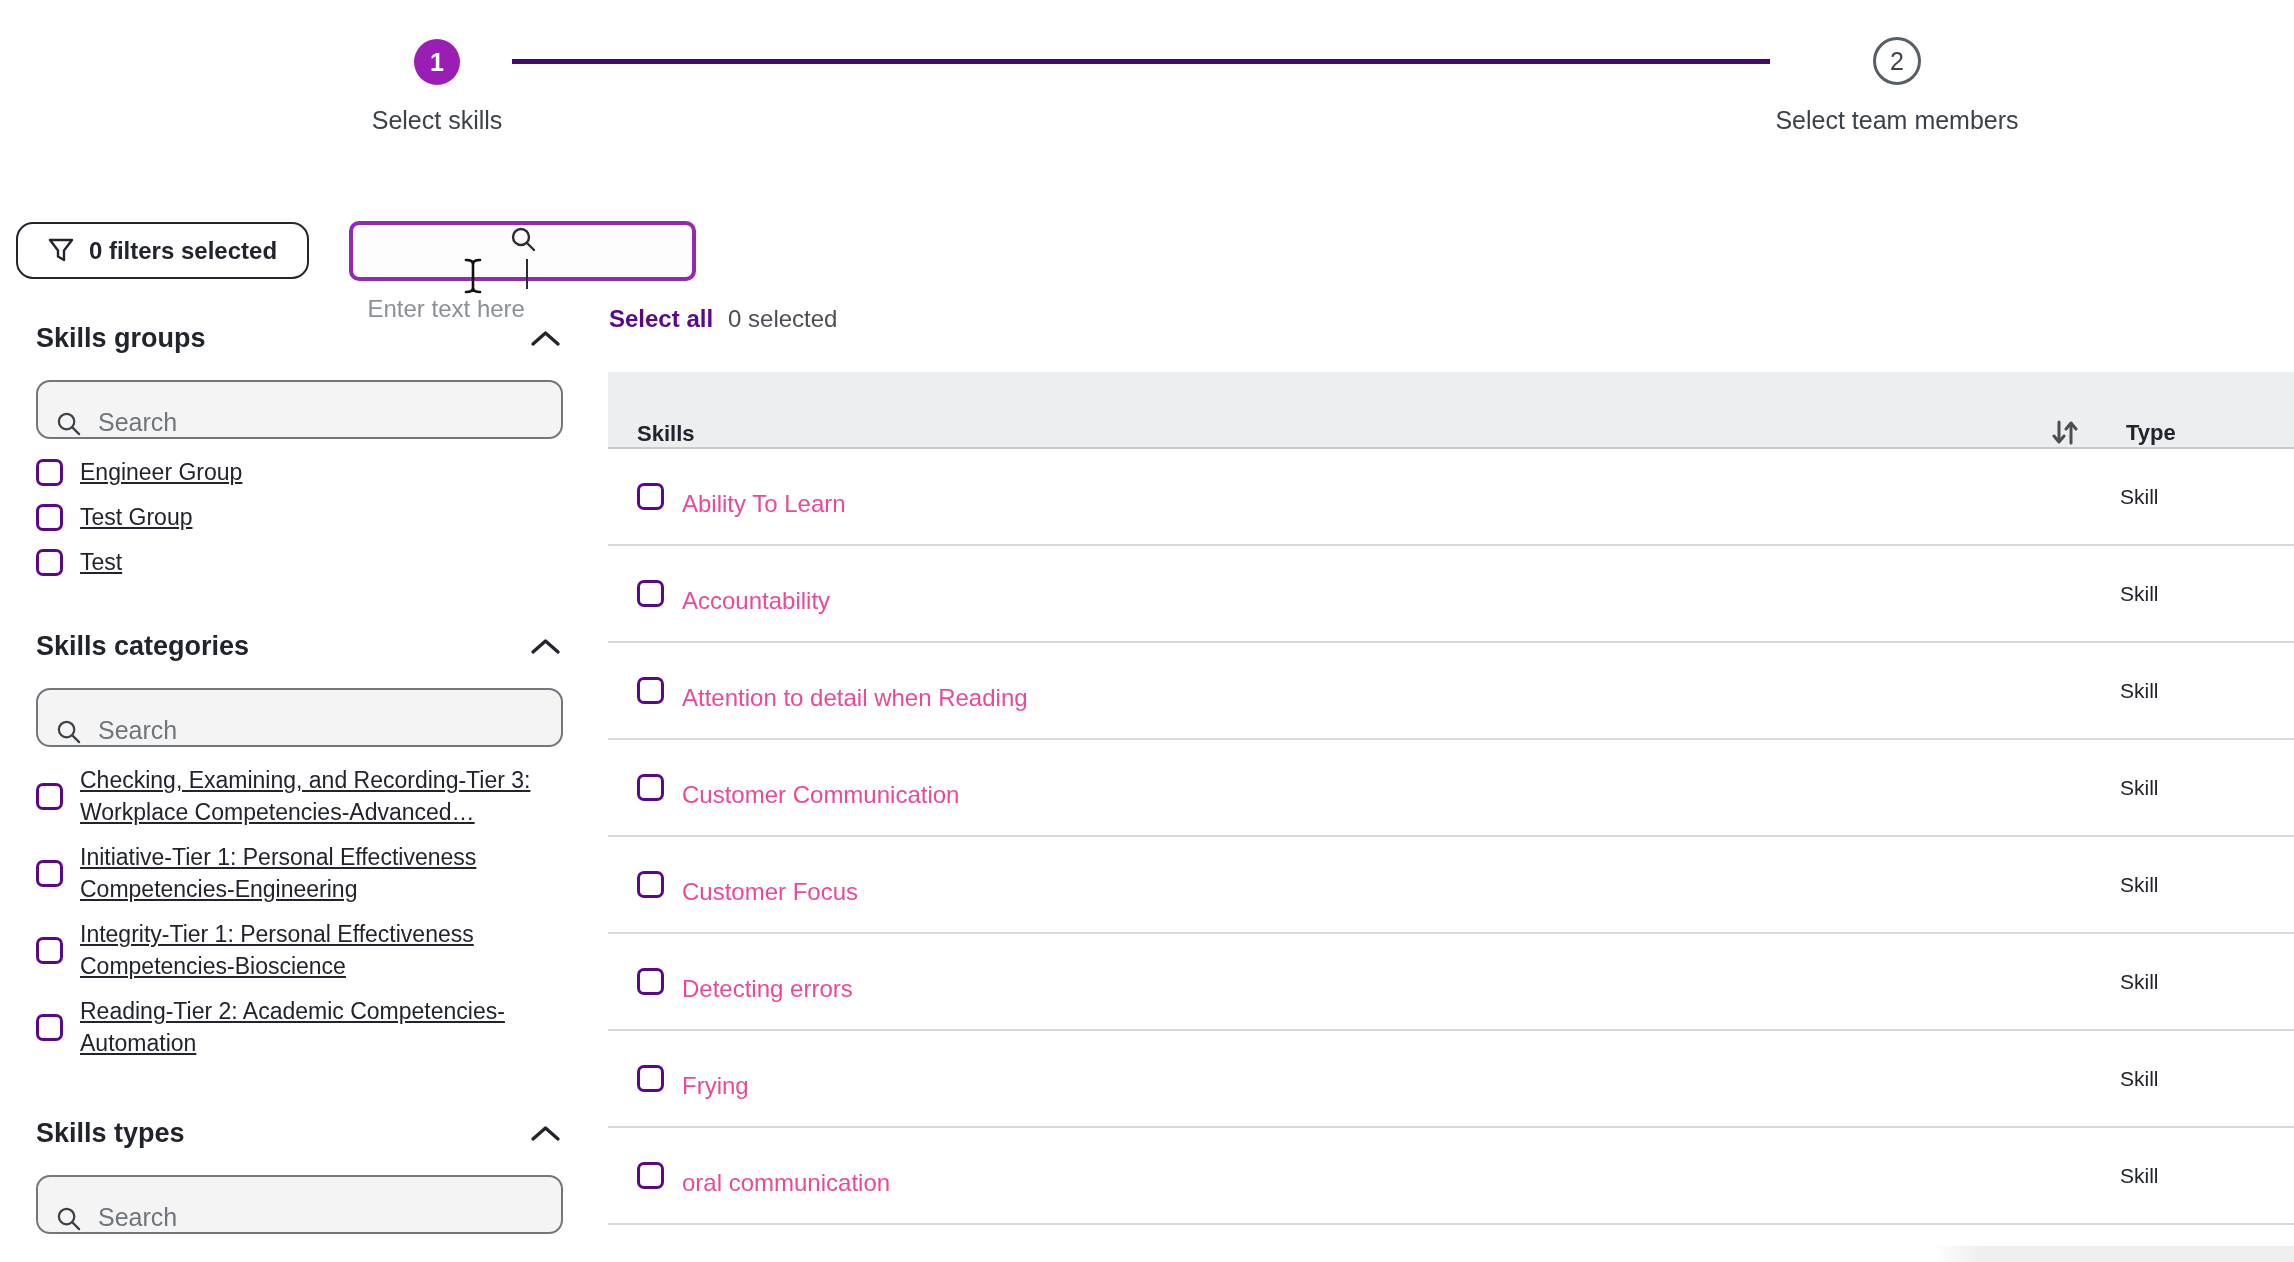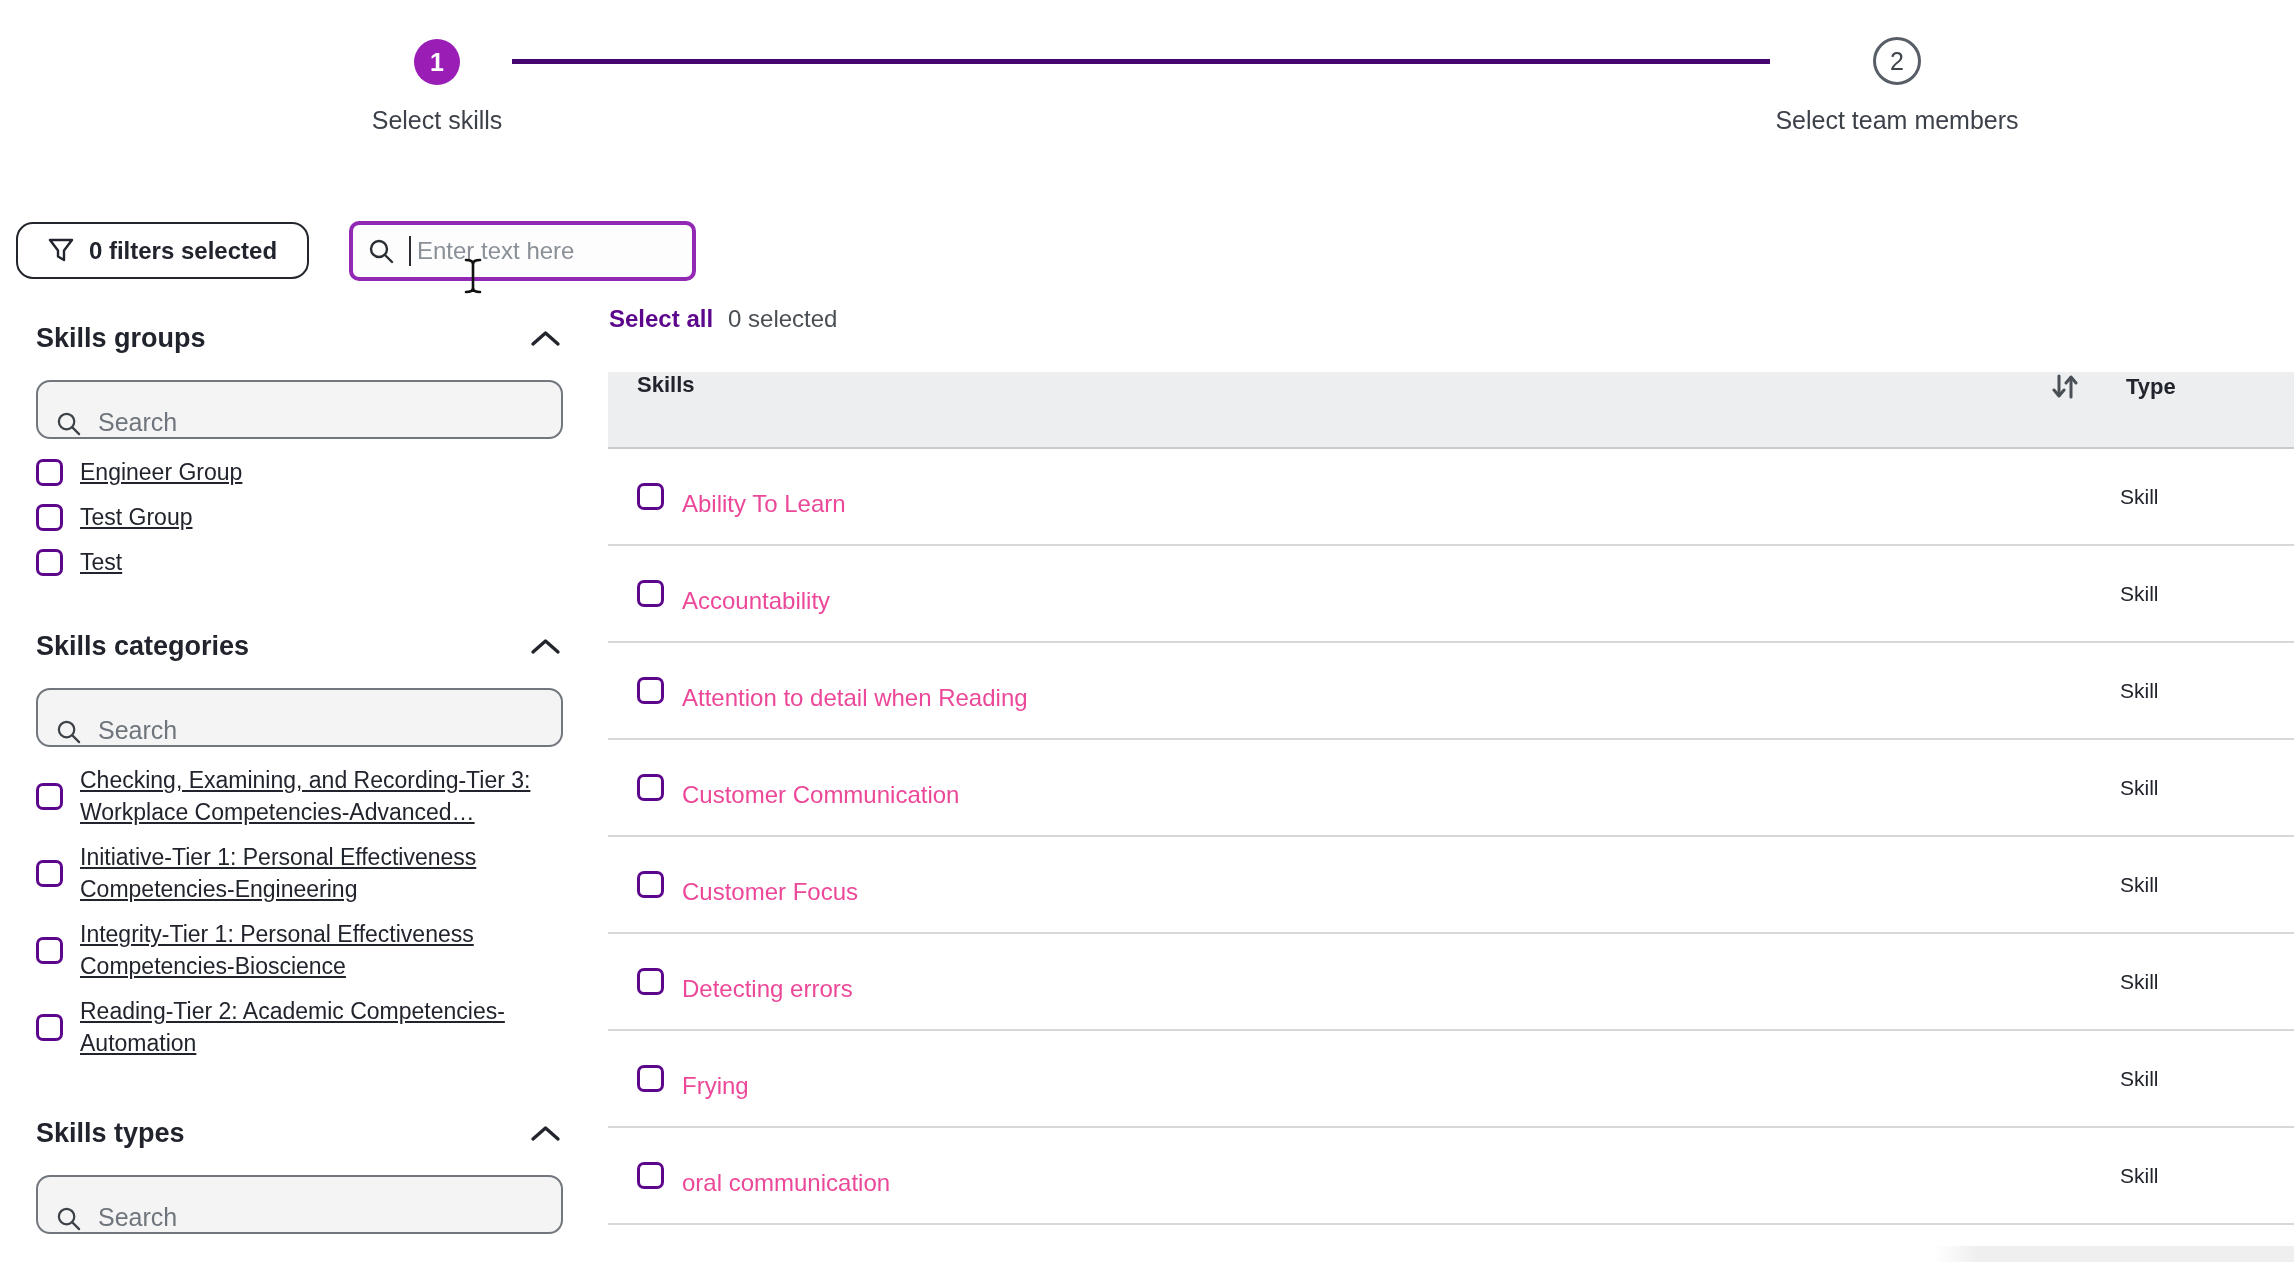--- a/index.html
+++ b/index.html
@@ -38,21 +38,21 @@
   
   .filter-btn {
     position: absolute; left: 16px; top: 222px; width: 293px; height: 57px;
     background: #ffffff; border: 2px solid #22262c; border-radius: 17px;
     display: flex; align-items: center; justify-content: center; gap: 15px;
     font-size: 24px; font-weight: bold; color: #21242c; cursor: pointer;
   }
   .main-search {
     position: absolute; left: 349px; top: 221px; width: 347px; height: 60px;
     background: #fdfdfd; border: 4px solid #9229b4; border-radius: 10px;
-    display: flex; align-items: center; gap: 6px; padding: 0 14px;
+    display: flex; align-items: center; gap: 6px; padding: 0 14px; flex-direction: column;
   }
   .main-search input {
     flex: 1; min-width: 0; border: none; outline: none; background: transparent;
     font-family: "Liberation Sans", sans-serif; font-size: 24px; color: #21242c;
   }
   .main-search input::placeholder { color: #8a9097; }
   .text-caret { width: 2px; height: 30px; background: #2a2e34; margin-left: 8px; flex: none; }
   .mouse-cursor { position: absolute; left: 461px; top: 257px; }
 
   
@@ -81,21 +81,21 @@
   }
 
   
   .select-row { position: absolute; left: 609px; top: 305px; display: flex; align-items: baseline; gap: 15px; }
   .select-all { font-size: 24px; font-weight: bold; color: #5c068c; cursor: pointer; }
   .selected-count { font-size: 24px; color: #4a4f55; }
 
   .skills-table { position: absolute; left: 608px; top: 372px; right: 0; }
   .thead {
     height: 77px; background: #eceef0; border-bottom: 2px solid #c8cacc;
-    display: flex; align-items: flex-start; padding-left: 29px;
+    display: flex; align-items: flex-end; padding-left: 29px;
   }
   .th-skills { font-size: 22px; font-weight: bold; color: #21242c; }
   .right-cell { margin-left: auto; width: 242px; display: flex; align-items: center; flex: none; }
   .sort-btn { background: none; border: none; cursor: pointer; line-height: 0; padding: 0; }
   .th-type { font-size: 22px; font-weight: bold; color: #21242c; margin-left: 48px; }
   .trow {
     height: 97px; border-bottom: 2px solid #d6d8da;
     display: flex; align-items: center; padding-left: 29px; background: #ffffff;
   }
   .trow .row-name { font-size: 24px; font-weight: normal; color: #ec4899; margin-left: 18px; cursor: pointer; margin-top: 14px; }

